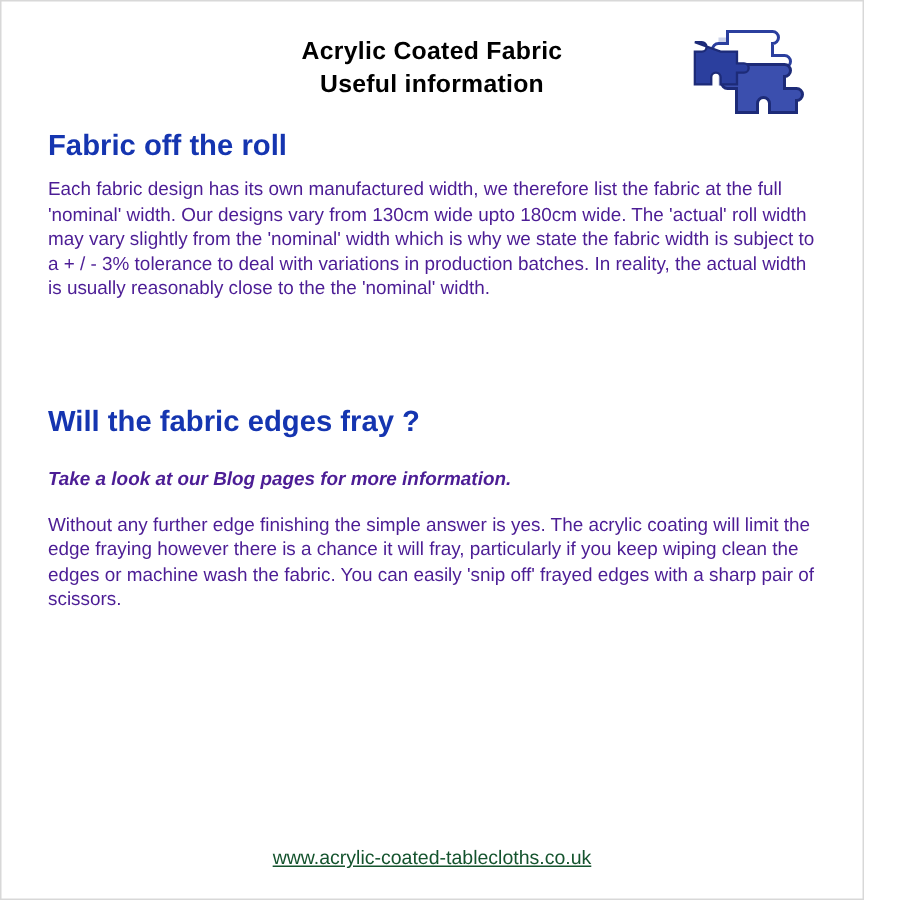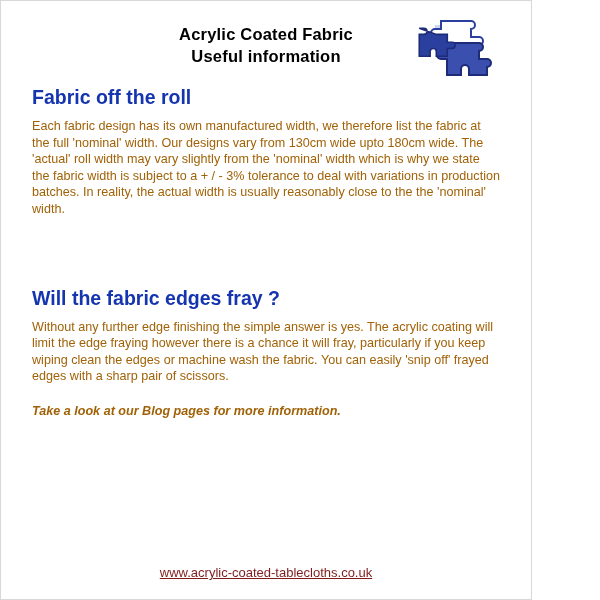--- a/index.html
+++ b/index.html
@@ -9,21 +9,21 @@
   body {
     width: 600px;
     height: 600px;
     background: #ffffff;
     font-family: "Liberation Sans", sans-serif;
     color: #111111;
     overflow: hidden;
   }
   .page {
     position: relative;
-    width: 532px;
+    width: 576px;
     height: 600px;
     box-sizing: border-box;
     border: 1px solid #d8d8d8;
     background: #ffffff;
   }
   .header {
     position: relative;
     padding-top: 22px;
     text-align: center;
   }
@@ -55,21 +55,21 @@
     font-weight: bold;
     margin: 0 0 9px 0;
     line-height: 24px;
   }
   .section-gap {
     margin-top: 34px;
   }
   p.body {
     font-size: 12.6px;
     line-height: 16.6px;
-    color: #a16207;
+    color: #4c1d95;
     margin: 0 0 14px 0;
     text-align: left;
   }
   p.bold {
     font-weight: bold;
   }
   p.italic-bold {
     font-weight: bold;
     font-style: italic;
     margin-top: 18px;
@@ -78,21 +78,21 @@
     height: 10px;
   }
   .footer {
     position: absolute;
     left: 0;
     right: 0;
     bottom: 18px;
     text-align: center;
   }
   .footer a {
-    color: #7f1d1d;
+    color: #14532d;
     font-size: 13px;
     text-decoration: underline;
     cursor: pointer;
   }
 </style>
 </head>
 <body>
 
 <div class="page">
 
@@ -118,22 +118,22 @@
   <div class="content">
 
     <h2 class="section">Fabric off the roll</h2>
     <p class="body">Each fabric design has its own manufactured width, we therefore list the fabric at the full 'nominal' width.  Our designs vary from 130cm wide upto 180cm wide. The 'actual' roll width may vary slightly from the 'nominal' width which is why we state the fabric width is subject to a + / - 3% tolerance to deal with variations in production batches. In reality, the actual width is usually reasonably close to the the 'nominal' width.</p>
     <div class="spacer-para"></div>
     <div class="spacer-para"></div>
 
     <div class="section-gap"></div>
 
     <h2 class="section">Will the fabric edges fray ?</h2>
+    <p class="body italic-bold">Take a look at our Blog pages for more information.</p>
     <p class="body">Without any further edge finishing the simple answer is yes. The acrylic coating will limit the edge fraying however there is a chance it will fray, particularly if you keep wiping clean the edges or machine wash the fabric. You can easily 'snip off' frayed edges with a sharp pair of scissors.</p>
-    <p class="body italic-bold">Take a look at our Blog pages for more information.</p>
 
   </div>
 
   <div class="footer">
     <a>www.acrylic-coated-tablecloths.co.uk</a>
   </div>
 
 </div>
 
 </body></html>

